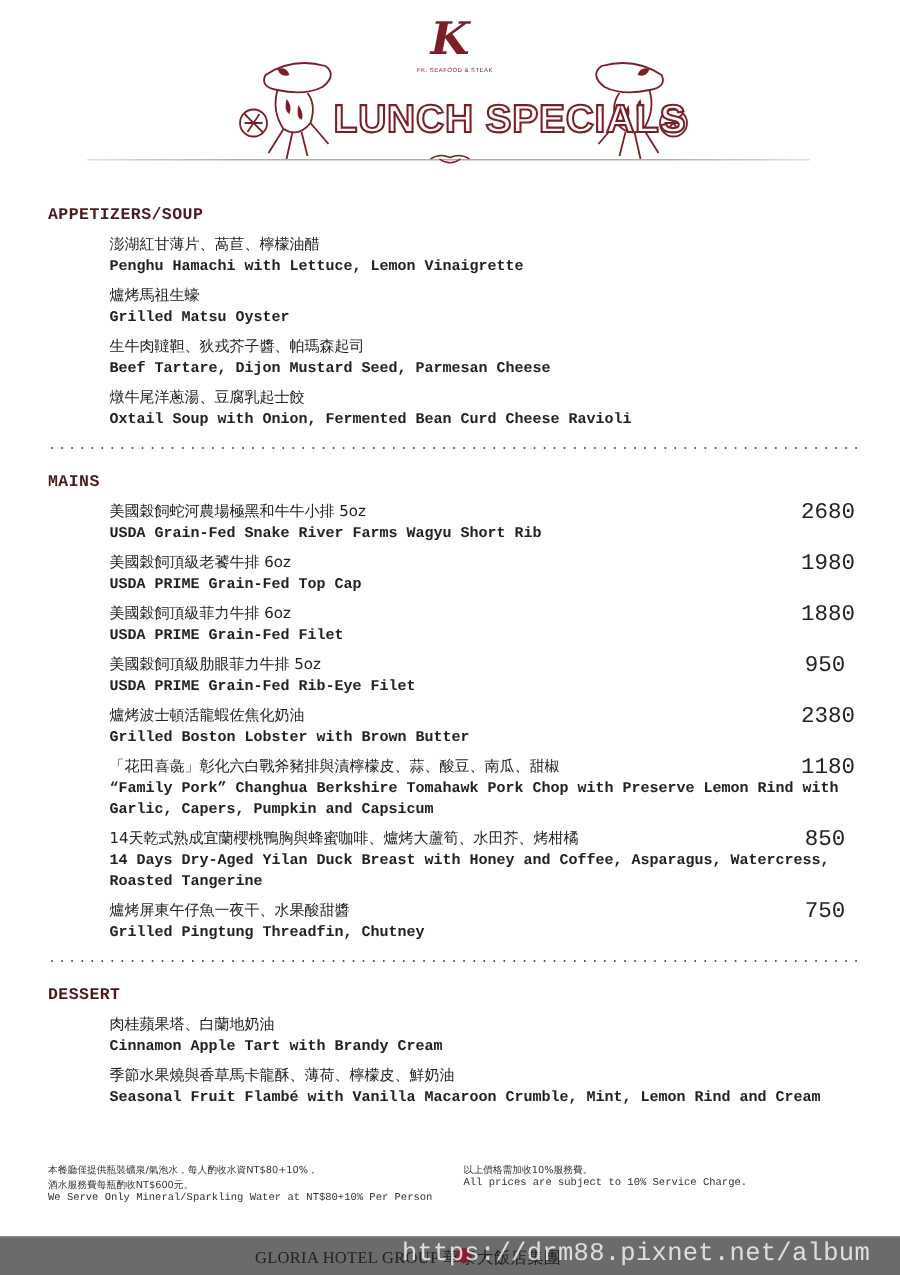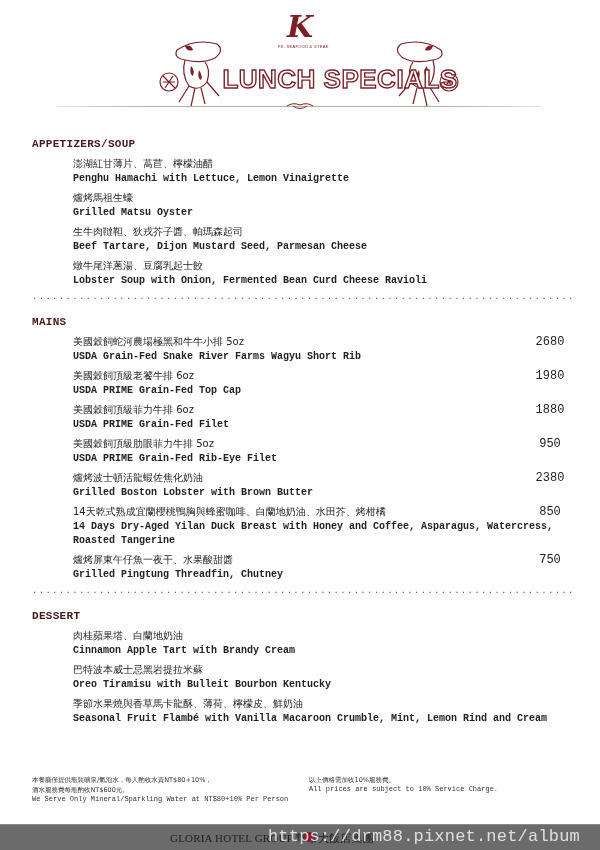--- a/index.html
+++ b/index.html
@@ -40,21 +40,21 @@
   .content { position: absolute; left: 32px; top: 126px; width: 540px; }
   .section-title {
     font-family: "Liberation Mono", monospace; font-weight: bold; font-size: 11px;
     color: #4a1a1e; letter-spacing: 0.3px; margin-bottom: 6px; margin-top: 12px;
   }
   .item { position: relative; margin-bottom: 4px; margin-left: 41px; }
   .item-zh { font-family: "DejaVu Sans", sans-serif; font-size: 10px; line-height: 16px; color: #222; }
   .item-en { font-family: "Liberation Mono", monospace; font-size: 10px; line-height: 14px; color: #222; width: 500px; font-weight: bold; }
   .price {
     position: absolute; right: 6px; top: 0; width: 32px; text-align: center;
-    font-family: "Liberation Mono", monospace; font-size: 12px; line-height: 16px; color: #222;
+    font-family: "Liberation Mono", monospace; font-size: 15px; line-height: 16px; color: #222;
   }
   .dots {
     font-family: "Liberation Mono", monospace; font-size: 9px; color: #555; letter-spacing: 1.3px;
     white-space: nowrap; overflow: hidden; width: 540px; height: 10px; line-height: 6px;
     margin: 6px 0 4px 0;
   }
   .footer { position: absolute; top: 775px; left: 32px; width: 540px; font-size: 7px; color: #333; }
   .footer-left { position: absolute; left: 0; top: 0; width: 280px; }
   .footer-right { position: absolute; left: 277px; top: 0; width: 260px; }
   .fz { font-family: "DejaVu Sans", sans-serif; font-size: 6.5px; line-height: 10px; }
@@ -132,21 +132,21 @@
     <div class="item">
       <div class="item-zh">爐烤馬祖生蠔</div>
       <div class="item-en">Grilled Matsu Oyster</div>
     </div>
     <div class="item">
       <div class="item-zh">生牛肉韃靼、狄戎芥子醬、帕瑪森起司</div>
       <div class="item-en">Beef Tartare, Dijon Mustard Seed, Parmesan Cheese</div>
     </div>
     <div class="item">
       <div class="item-zh">燉牛尾洋蔥湯、豆腐乳起士餃</div>
-      <div class="item-en">Lobster Soup with Onion, Fermented Bean Curd Cheese Ravioli</div>
+      <div class="item-en">Oxtail Soup with Onion, Fermented Bean Curd Cheese Ravioli</div>
     </div>
   </div>
 
   <div class="dots">...................................................................................</div>
 
   <div>
     <div class="section-title">MAINS</div>
     <div class="item">
       <div class="item-zh">美國穀飼蛇河農場極黑和牛牛小排 5oz</div>
       <div class="item-en">USDA Grain-Fed Snake River Farms Wagyu Short Rib</div>
@@ -166,42 +166,43 @@
       <div class="item-zh">美國穀飼頂級肋眼菲力牛排 5oz</div>
       <div class="item-en">USDA PRIME Grain-Fed Rib-Eye Filet</div>
       <div class="price">950</div>
     </div>
     <div class="item">
       <div class="item-zh">爐烤波士頓活龍蝦佐焦化奶油</div>
       <div class="item-en">Grilled Boston Lobster with Brown Butter</div>
       <div class="price">2380</div>
     </div>
     <div class="item">
-      <div class="item-zh">14天乾式熟成宜蘭櫻桃鴨胸與蜂蜜咖啡、白蘭地奶油、水田芥、烤柑橘</div>
+      <div class="item-zh">「花田喜彘」彰化六白戰斧豬排與漬檸檬皮、蒜、酸豆、南瓜、甜椒</div>
+      <div class="item-en">“Family Pork” Changhua Berkshire Tomahawk Pork Chop with Preserve Lemon Rind with Garlic, Capers, Pumpkin and Capsicum</div>
+      <div class="price">1180</div>
+    </div>
+    <div class="item">
+      <div class="item-zh">14天乾式熟成宜蘭櫻桃鴨胸與蜂蜜咖啡、爐烤大蘆筍、水田芥、烤柑橘</div>
       <div class="item-en">14 Days Dry-Aged Yilan Duck Breast with Honey and Coffee, Asparagus, Watercress, Roasted Tangerine</div>
       <div class="price">850</div>
     </div>
     <div class="item">
       <div class="item-zh">爐烤屏東午仔魚一夜干、水果酸甜醬</div>
       <div class="item-en">Grilled Pingtung Threadfin, Chutney</div>
       <div class="price">750</div>
     </div>
   </div>
 
   <div class="dots">...................................................................................</div>
 
   <div>
     <div class="section-title">DESSERT</div>
     <div class="item">
       <div class="item-zh">肉桂蘋果塔、白蘭地奶油</div>
       <div class="item-en">Cinnamon Apple Tart with Brandy Cream</div>
-    </div>
-    <div class="item">
-      <div class="item-zh">巴特波本威士忌黑岩提拉米蘇</div>
-      <div class="item-en">Oreo Tiramisu with Bulleit Bourbon Kentucky</div>
     </div>
     <div class="item">
       <div class="item-zh">季節水果燒與香草馬卡龍酥、薄荷、檸檬皮、鮮奶油</div>
       <div class="item-en" style="width:540px;">Seasonal Fruit Flambé with Vanilla Macaroon Crumble, Mint, Lemon Rind and Cream</div>
     </div>
   </div>
 </div>
 
 <div class="footer">
   <div class="footer-left">

